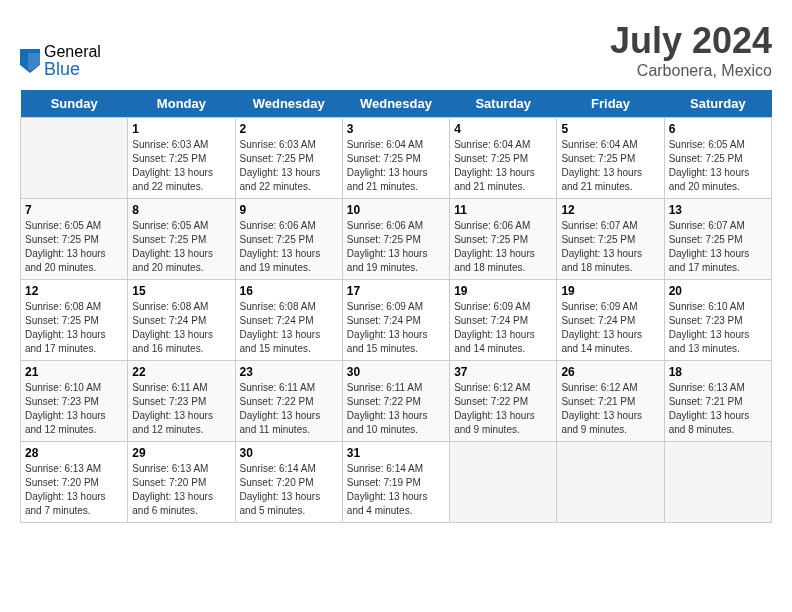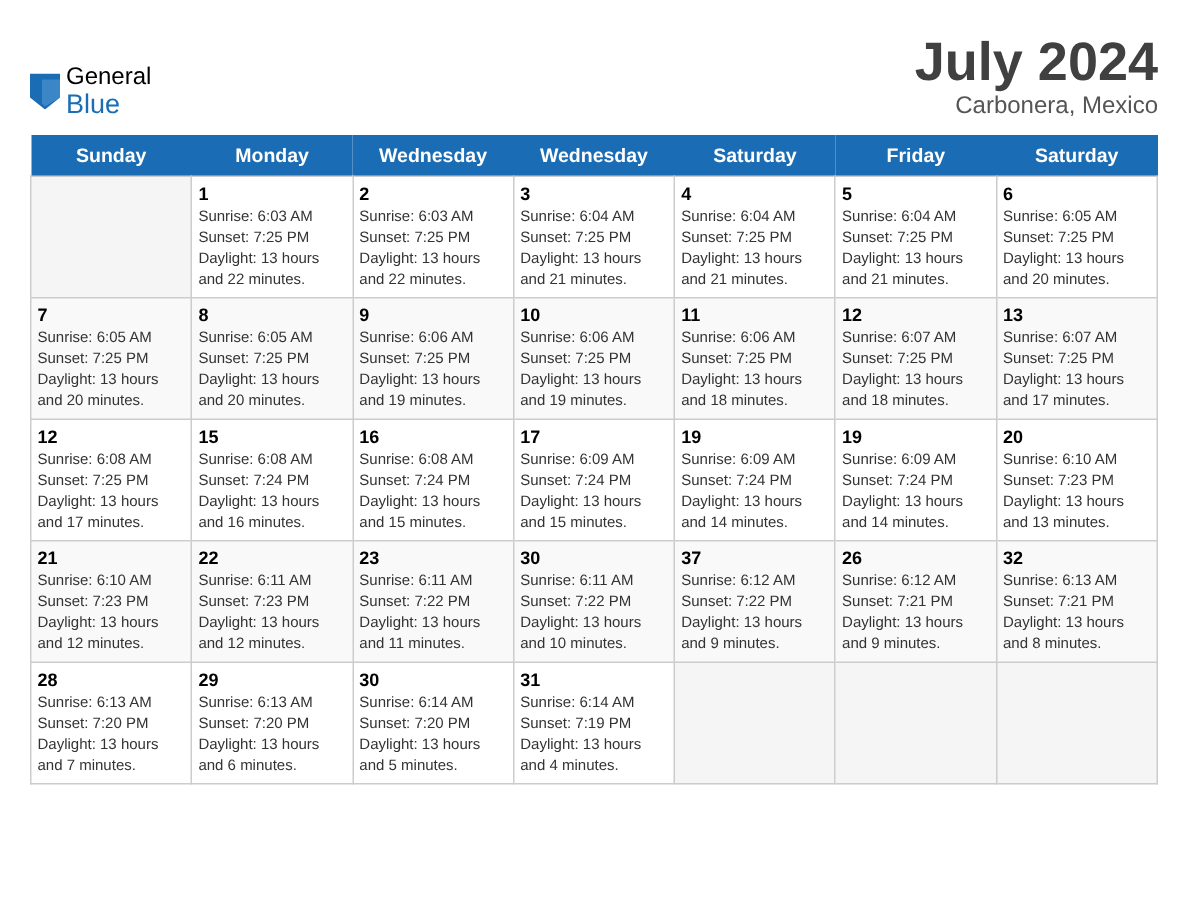--- a/index.html
+++ b/index.html
@@ -227,21 +227,21 @@
         </td>
         <td>
           <span class="day-number">37</span>
           <div class="day-details">Sunrise: 6:12 AM<br>Sunset: 7:22 PM<br>Daylight: 13 hours and 9 minutes.</div>
         </td>
         <td>
           <span class="day-number">26</span>
           <div class="day-details">Sunrise: 6:12 AM<br>Sunset: 7:21 PM<br>Daylight: 13 hours and 9 minutes.</div>
         </td>
         <td>
-          <span class="day-number">32</span>
+          <span class="day-number">18</span>
           <div class="day-details">Sunrise: 6:13 AM<br>Sunset: 7:21 PM<br>Daylight: 13 hours and 8 minutes.</div>
         </td>
       </tr>
       <tr>
         <td>
           <span class="day-number">28</span>
           <div class="day-details">Sunrise: 6:13 AM<br>Sunset: 7:20 PM<br>Daylight: 13 hours and 7 minutes.</div>
         </td>
         <td>
           <span class="day-number">29</span>

